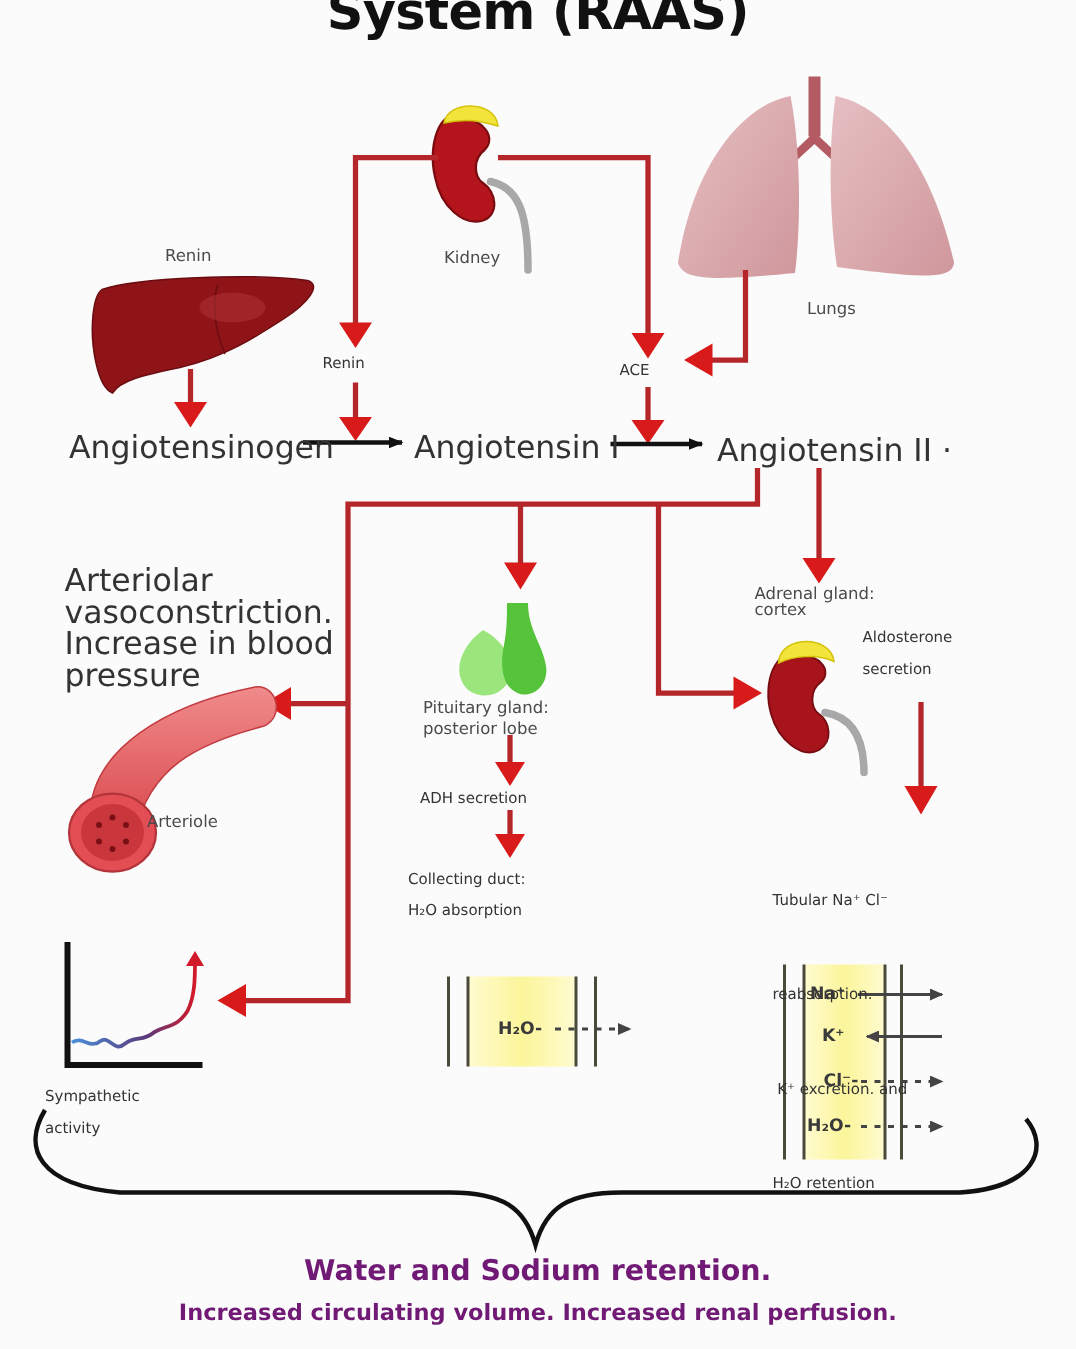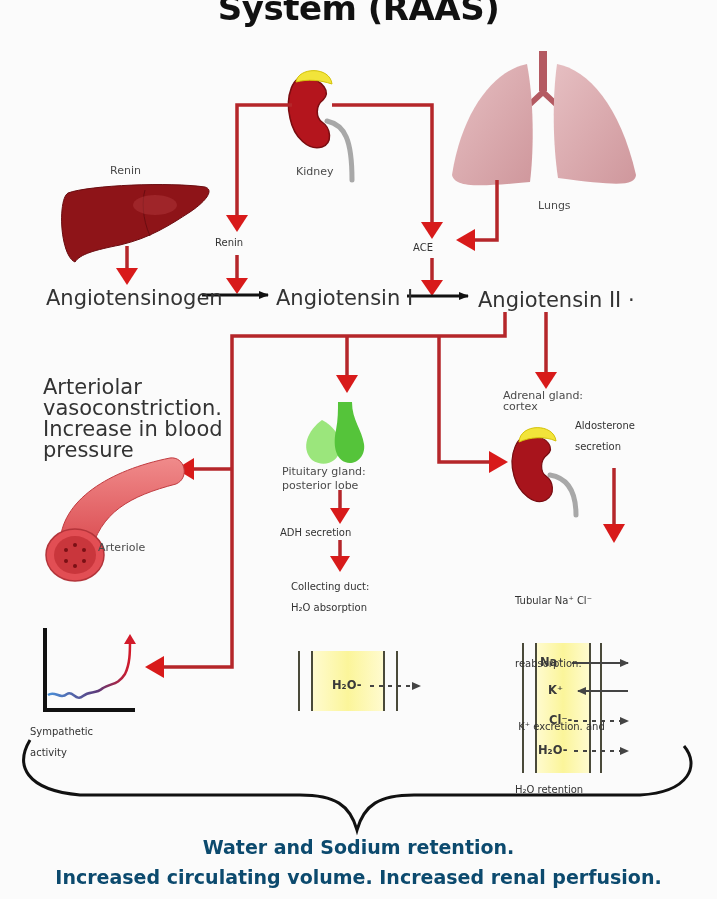--- a/index.html
+++ b/index.html
@@ -13,21 +13,21 @@
     #diagram { position: absolute; left: 0; top: 0; }
     .title {
       left: 0; width: 717px; top: -12px; text-align: center;
       font-family: "DejaVu Sans", sans-serif; font-weight: bold; font-size: 34px;
       color: #111; letter-spacing: -0.5px;
     }
     .lbl-sm { font-size: 11px; color: #4a4a4a; }
     .lbl-md { font-size: 10px; color: #333; }
     .lbl-lg { font-size: 21px; color: #333; }
     .bottom {
-      font-family: "DejaVu Sans", sans-serif; font-weight: bold; color: #0c4a6e;
+      font-family: "DejaVu Sans", sans-serif; font-weight: bold; color: #701a75;
       text-align: center; left: 0; width: 717px;
     }
     .membrane-text { font-size: 11.5px; font-weight: bold; color: #3a3a3a; }
   </style>
 </head>
 <body>
 
 <div class="abs title">System (RAAS)</div>
 
 <svg id="diagram" width="717" height="899" viewBox="0 0 717 899">
@@ -193,21 +193,21 @@
   <div>Increase in blood</div>
   <div>pressure</div>
 </div>
 <div class="abs lbl-sm" style="left:98px;top:541px;">Arteriole</div>
 
 <div class="abs lbl-sm" style="left:282px;top:465px;line-height:14px;">
   <div>Pituitary gland:</div>
   <div>posterior lobe</div>
 </div>
 <div class="abs lbl-md" style="left:280px;top:527px;">ADH secretion</div>
-<div class="abs lbl-md" style="left:272px;top:576px;line-height:21px;margin-left:19px;">
+<div class="abs lbl-md" style="left:272px;top:576px;line-height:21px;">
   <div>Collecting duct:</div>
   <div>H₂O absorption</div>
 </div>
 
 <div class="abs lbl-sm" style="left:503px;top:390px;width:100px;line-height:11px;">Adrenal gland: cortex</div>
 <div class="abs lbl-md" style="left:575px;top:415px;line-height:21px;">
   <div>Aldosterone</div>
   <div>secretion</div>
 </div>
 <div class="abs lbl-md" style="left:515px;top:548px;line-height:21px;white-space:pre;">
@@ -222,13 +222,13 @@
   <div>activity</div>
 </div>
 
 <div class="abs membrane-text" style="left:332px;top:678px;">H₂O-</div>
 <div class="abs membrane-text" style="left:540px;top:655px;">Na⁺</div>
 <div class="abs membrane-text" style="left:548px;top:683px;">K⁺</div>
 <div class="abs membrane-text" style="left:549px;top:713px;">Cl⁻-</div>
 <div class="abs membrane-text" style="left:538px;top:743px;">H₂O-</div>
 
 <div class="abs bottom" style="top:836px;font-size:19px;">Water and Sodium retention.</div>
-<div class="abs bottom" style="top:866px;font-size:19px;">Increased circulating volume. Increased renal perfusion.</div>
+<div class="abs bottom" style="top:866px;font-size:15px;">Increased circulating volume. Increased renal perfusion.</div>
 
 </body></html>

